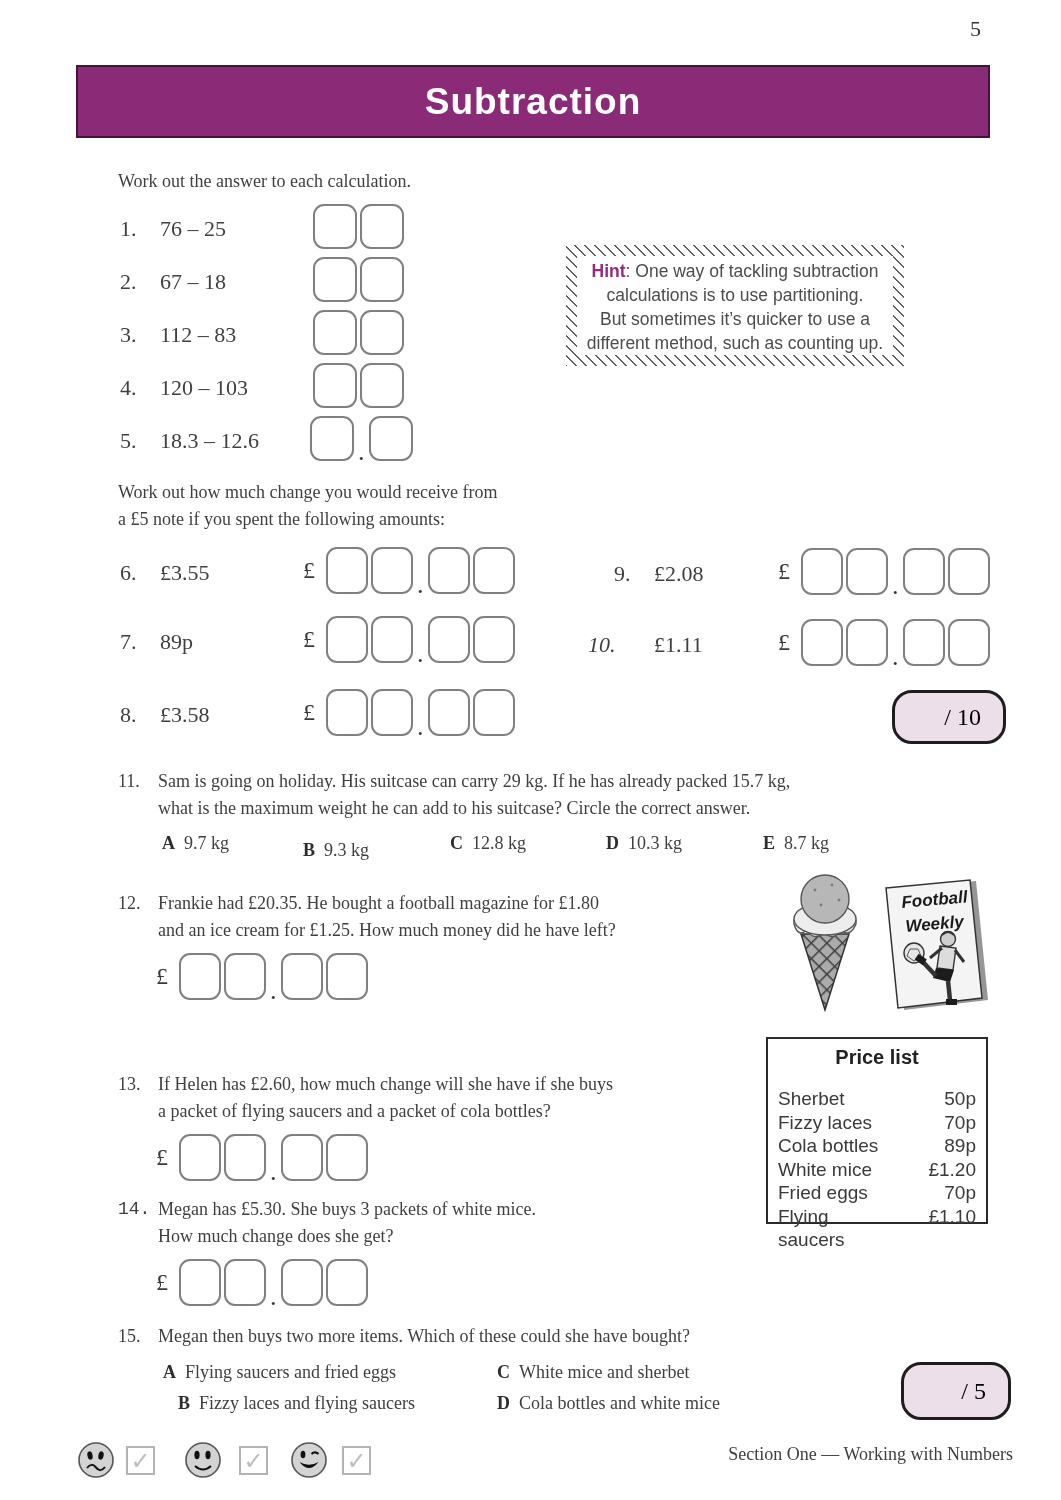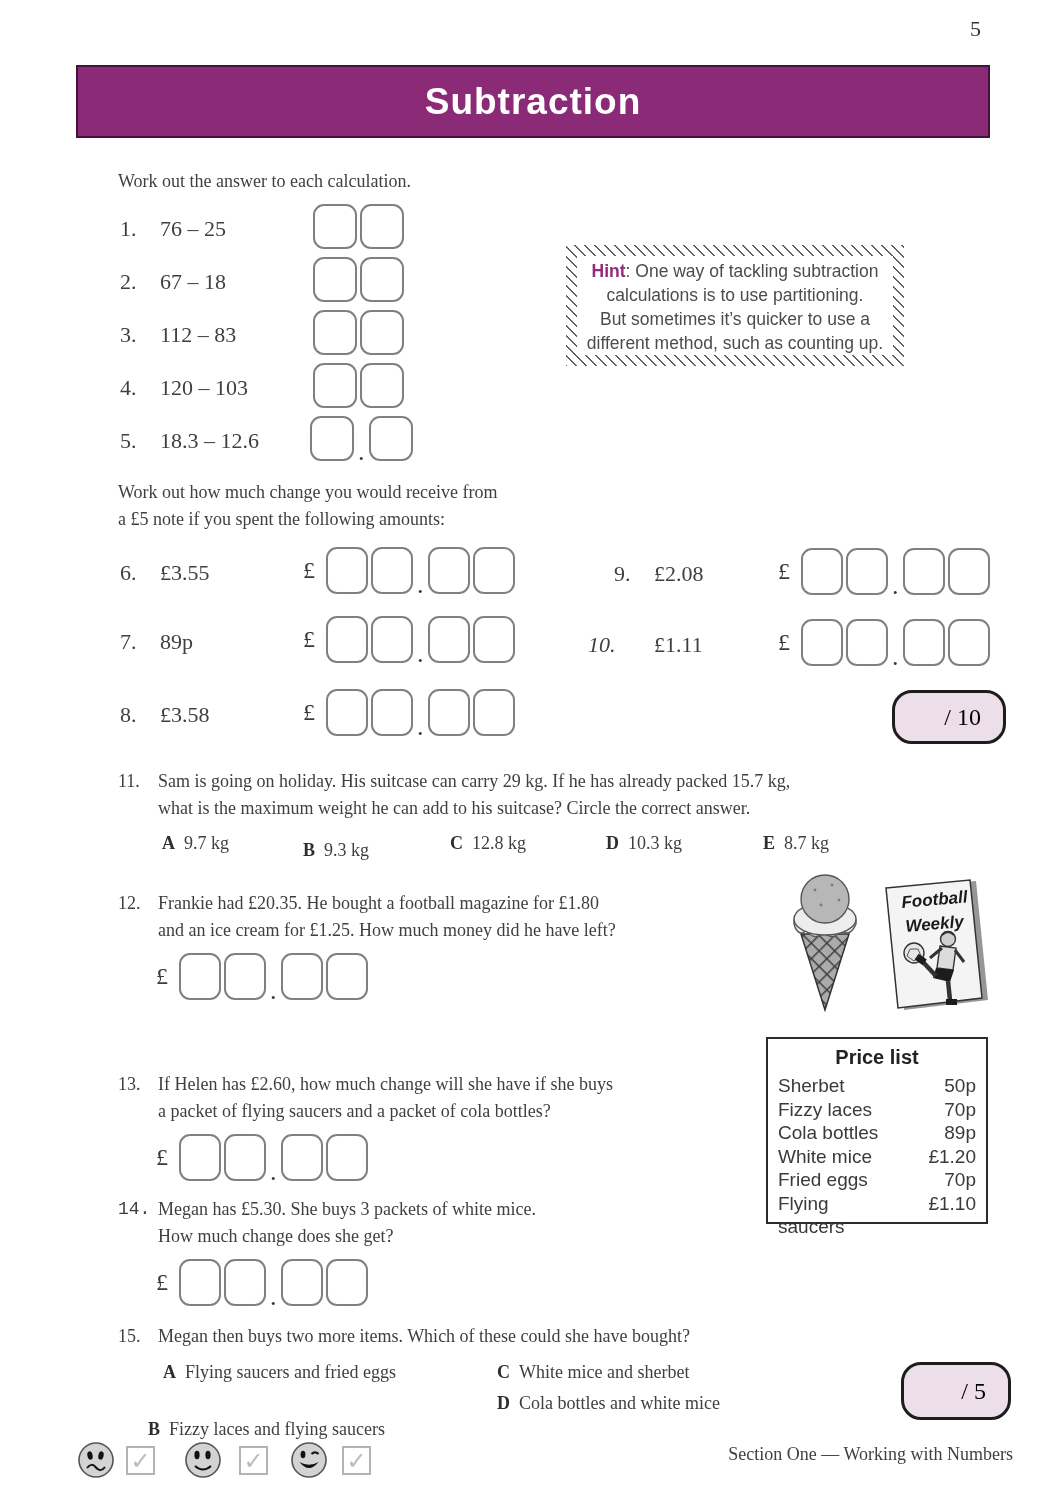--- a/index.html
+++ b/index.html
@@ -28,21 +28,21 @@
   
   .score{position:absolute;background:#ecdfe9;border:3px solid #1d1d1d;border-radius:20px;box-sizing:border-box;
          display:flex;align-items:center;justify-content:flex-end;padding-right:22px;
          font-size:24px;color:#000000;}
   
   .ltr{font-weight:bold;margin-right:9px;color:#2e2e2e;}
   
   .plist{position:absolute;left:766px;top:1037px;width:222px;height:187px;border:2.5px solid #2b2b2b;
          box-sizing:border-box;background:#fff;font-family:"Liberation Sans",sans-serif;color:#3a3a3a;
          padding:7px 10px 4px 10px;}
-  .plist-title{text-align:center;font-weight:bold;font-size:20px;color:#222;margin-bottom:5px;}
+  .plist-title{text-align:center;font-weight:bold;font-size:20px;color:#222;margin-bottom:18px;}
   .plist-row{display:flex;justify-content:space-between;font-size:19px;line-height:23.5px;gap:48px;}
   
   .chk{position:absolute;width:29px;height:29px;border:2px solid #b3b3b3;box-sizing:border-box;background:#fff;
        display:flex;align-items:center;justify-content:center;
        font-family:"DejaVu Sans",sans-serif;font-size:24px;color:#bcbcbc;}
   .icon{position:absolute;}
 </style>
 </head>
 <body>
 
@@ -270,21 +270,21 @@
     <div class="bx md"></div>
     <div class="bx md"></div>
     <span class="dp">.</span>
     <div class="bx md"></div>
     <div class="bx md"></div>
   </div>
 
   <span class="t" style="left:118px;top:1326px;">15.</span>
   <span class="t" style="left:158px;top:1326px;">Megan then buys two more items.  Which of these could she have bought?</span>
   <span class="t" style="left:163px;top:1362px;"><b class="ltr">A</b><span>Flying saucers and fried eggs</span></span>
-  <span class="t" style="left:148px;top:1393px;margin-top:26px;"><b class="ltr">B</b><span>Fizzy laces and flying saucers</span></span>
+  <span class="t" style="left:178px;top:1393px;"><b class="ltr">B</b><span>Fizzy laces and flying saucers</span></span>
   <span class="t" style="left:497px;top:1362px;"><b class="ltr">C</b><span>White mice and sherbet</span></span>
   <span class="t" style="left:497px;top:1393px;"><b class="ltr">D</b><span>Cola bottles and white mice</span></span>
 
   <div class="score" style="left:901px;top:1362px;width:110px;height:58px;">
     <span>/ 5</span>
   </div>
 
   <svg class="icon" style="left:77px;top:1441px;" width="38" height="38" viewBox="0 0 38 38">
     <circle cx="19" cy="19" r="17" fill="#d3d3d3" stroke="#555" stroke-width="1.6"></circle>
     <ellipse cx="13" cy="14.5" rx="2.6" ry="4.2" fill="#111" transform="rotate(-12 13 14.5)"></ellipse>

